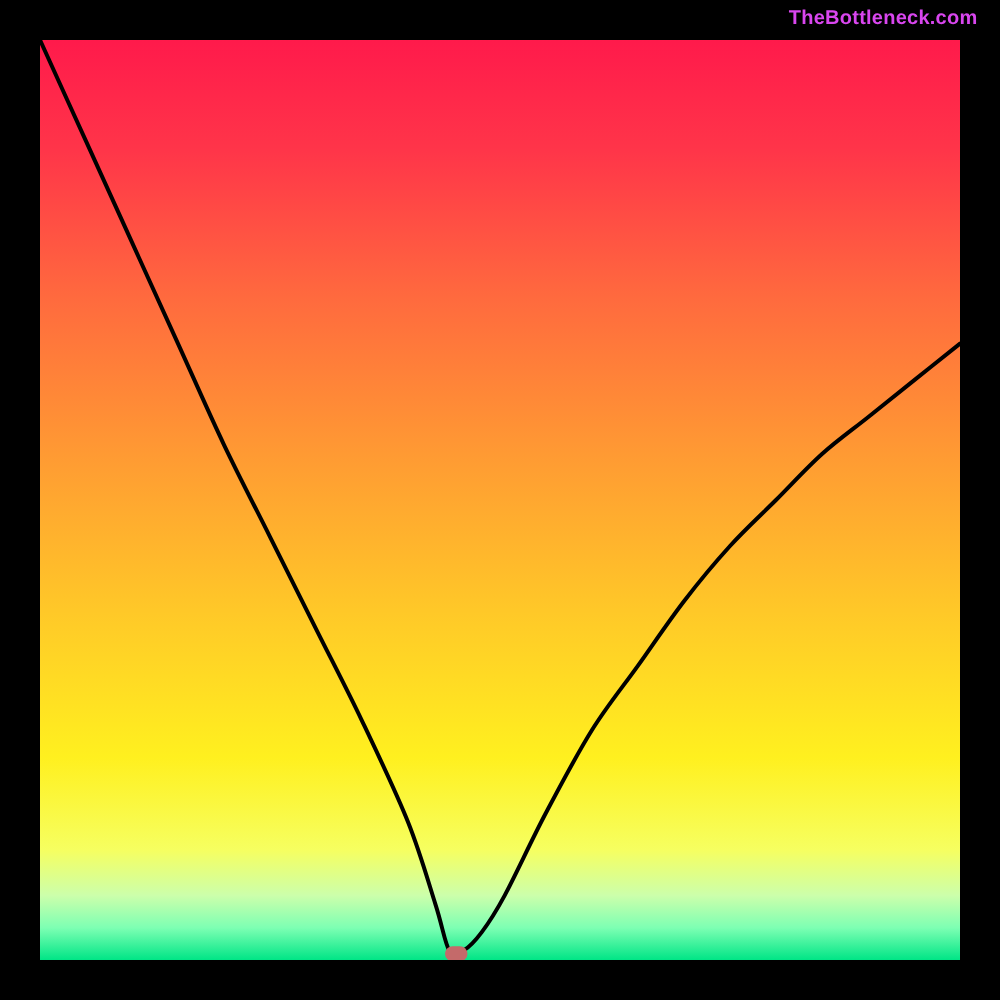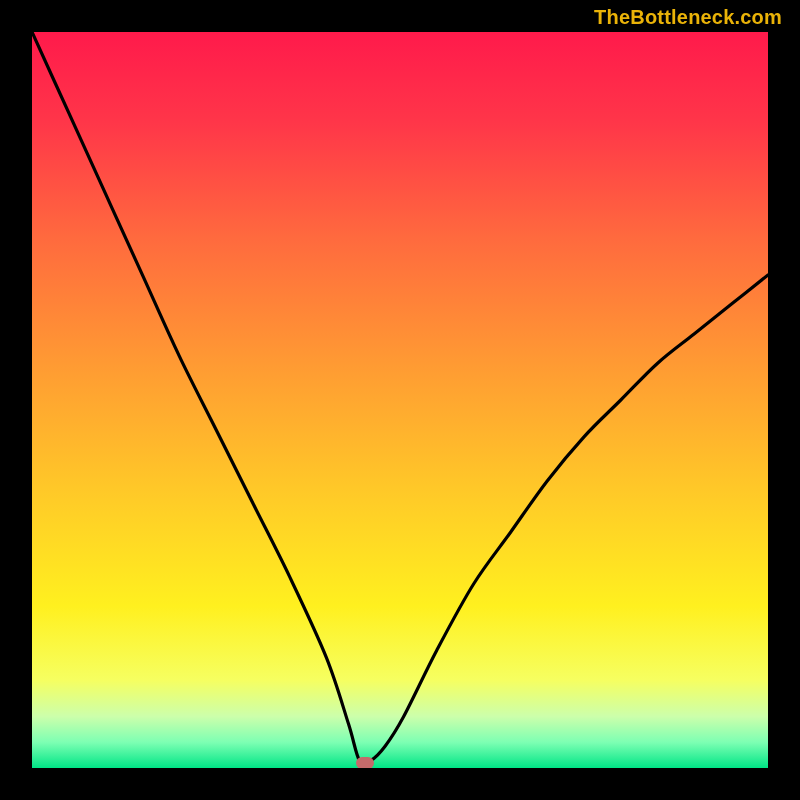--- a/index.html
+++ b/index.html
@@ -46,23 +46,23 @@
     width: 18px;
     height: 12px;
     border-radius: 6px;
     transform: translate(-50%, -50%);
   }
   .watermark {
     position: absolute;
     top: 6px;
     right: 18px;
     font-family: Arial, Helvetica, sans-serif;
-    font-size: 20px;
+    font-size: 16px;
     font-weight: 600;
-    color: #eab308;
+    color: #d946ef;
     letter-spacing: 0.2px;
     user-select: none;
     margin-left: 20px;
   }
 </style>
 </head>
 <body>
 
 <div class="frame">
   <div class="watermark">TheBottleneck.com</div>

